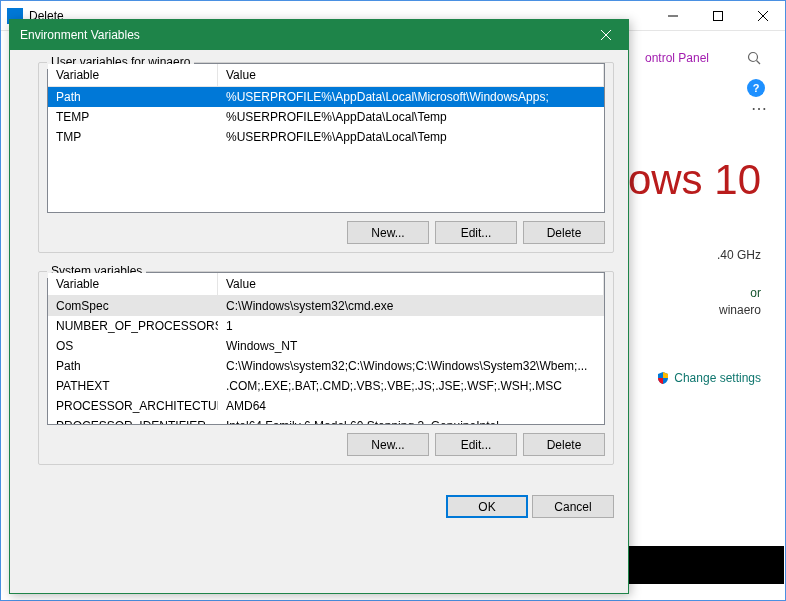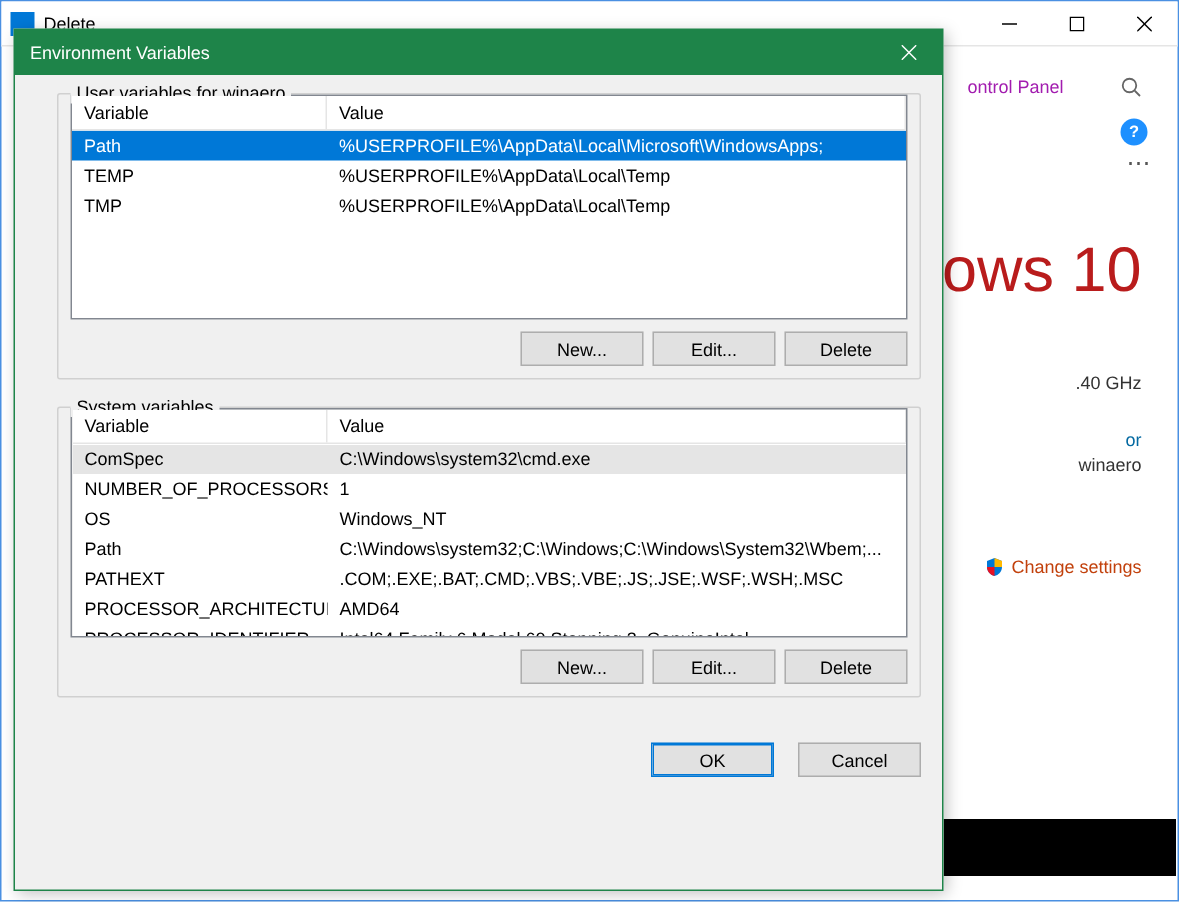--- a/index.html
+++ b/index.html
@@ -12,23 +12,23 @@
 .back-title { flex: 1; font-size: 12px; }
 .back-ctrls { display: flex; }
 .back-ctrl { width: 45px; height: 29px; display: flex; align-items: center; justify-content: center; color: #000; font-size: 12px; }
 
 .breadcrumb { position: absolute; right: 76px; top: 50px; font-size: 12px; color: #a21caf; text-align: center; }
 .search-icon { position: absolute; right: 24px; top: 50px; width: 14px; height: 14px; }
 .help-badge { position: absolute; right: 20px; top: 78px; width: 18px; height: 18px; border-radius: 50%; background: #1e90ff; color: #fff; font-size: 11px; font-weight: bold; display: flex; align-items: center; justify-content: center; }
 .dots-icon { position: absolute; right: 20px; top: 98px; font-size: 16px; color: #555; letter-spacing: -2px; }
 .win10 { position: absolute; right: 24px; top: 155px; font-size: 42px; font-weight: 300; color: #b91c1c; }
 .spec1 { position: absolute; right: 24px; top: 247px; font-size: 12px; color: #333; }
-.spec2 { position: absolute; right: 24px; top: 285px; font-size: 12px; color: #0369a1; }
+.spec2 { position: absolute; right: 24px; top: 285px; font-size: 12px; color: #14532d; }
 .spec3 { position: absolute; right: 24px; top: 302px; font-size: 12px; color: #333; }
-.change-settings { position: absolute; right: 24px; top: 370px; color: #c2410c; font-size: 12px; display: flex; align-items: center; gap: 4px; }
+.change-settings { position: absolute; right: 24px; top: 370px; color: #0f766e; font-size: 12px; display: flex; align-items: center; gap: 4px; }
 .shield { width: 14px; height: 14px; display: inline-block; }
 .black-bar { position: absolute; bottom: 16px; right: 1px; width: 155px; height: 38px; background: #000; }
 
 
 .dialog { position: absolute; left: 9px; top: 19px; width: 620px; height: 575px; background: #f0f0f0; border: 1px solid #1e8449; box-shadow: 2px 2px 10px rgba(0,0,0,0.25); }
 .dlg-titlebar { height: 30px; background: #1e8449; color: #fff; display: flex; align-items: center; padding: 0 0 0 10px; }
 .dlg-title { flex: 1; font-size: 12px; }
 .dlg-close { width: 45px; height: 30px; display: flex; align-items: center; justify-content: center; }
 
 .dlg-body { padding: 12px 14px; }
@@ -43,21 +43,21 @@
 .col-val { flex: 1; }
 .lb-row { display: flex; font-size: 12px; }
 .lb-row .cell { padding: 3px 8px; white-space: nowrap; overflow: hidden; }
 .lb-row.selected { background: #0078d7; color: #fff; }
 .lb-row.selected-gray { background: #e5e5e5; }
 
 .btn-row { display: flex; justify-content: flex-end; gap: 6px; margin-top: 8px; }
 .btn { min-width: 82px; height: 23px; background: #e1e1e1; border: 1px solid #adadad; font-size: 12px; cursor: pointer; padding: 0 10px; font-family: inherit; }
 .btn.default { border-color: #0078d7; box-shadow: inset 0 0 0 1px #0078d7; }
 
-.dlg-footer { display: flex; justify-content: flex-end; gap: 16px; padding: 0 14px 14px 14px; }
+.dlg-footer { display: flex; justify-content: flex-end; gap: 4px; padding: 0 14px 14px 14px; }
 
 ::-webkit-scrollbar { width: 17px; }
 ::-webkit-scrollbar-track { background: #f0f0f0; }
 ::-webkit-scrollbar-thumb { background: #cdcdcd; }
 ::-webkit-scrollbar-button { background: #f0f0f0; height: 17px; display: block; }
 </style>
 </head>
 <body>
 
 <div class="back-window">

